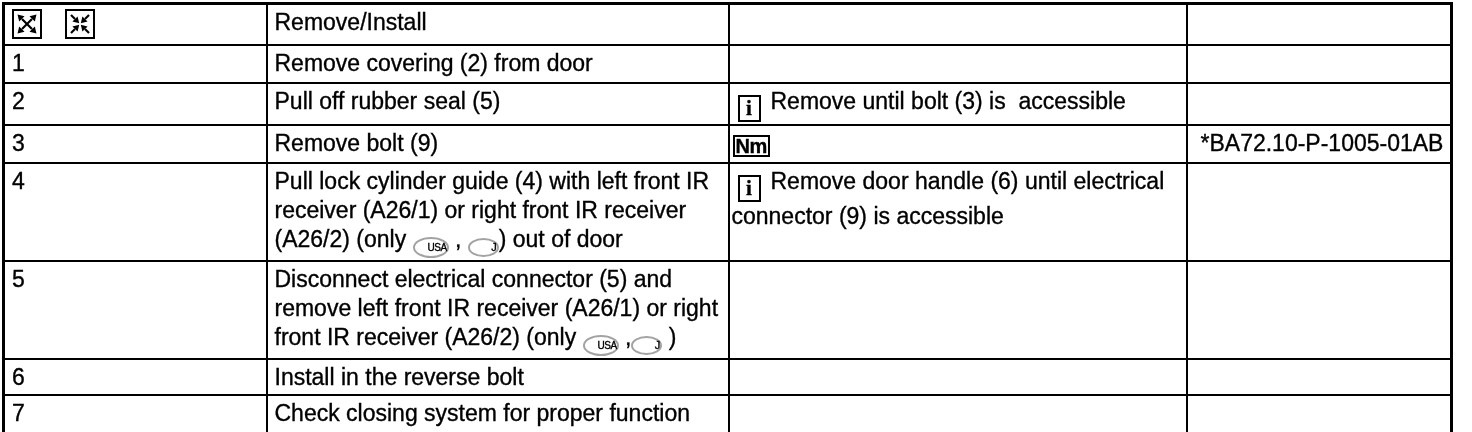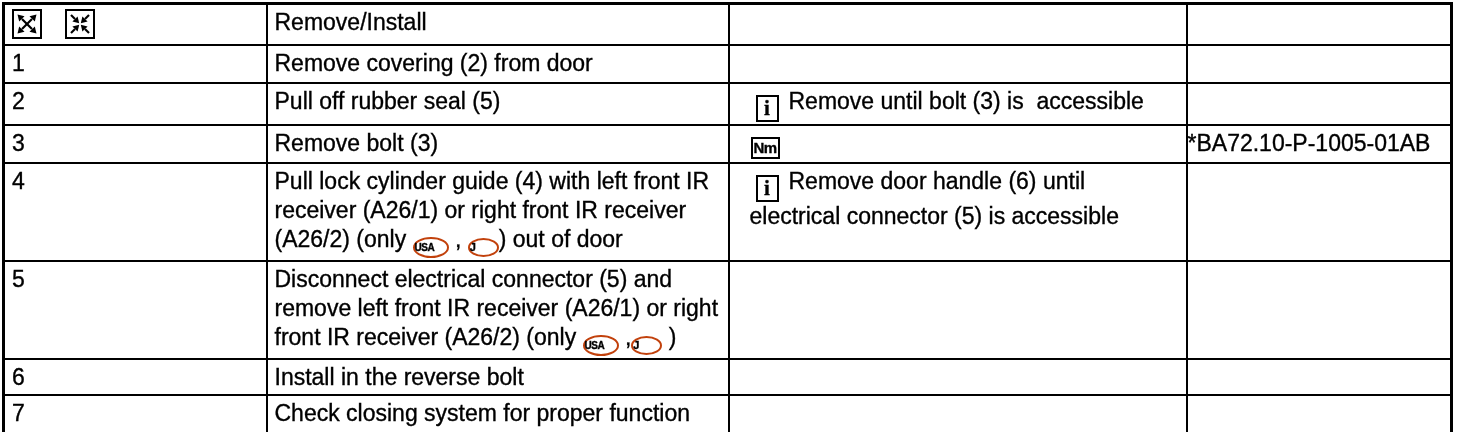--- a/index.html
+++ b/index.html
@@ -17,22 +17,22 @@
     width:1448px;
   }
   td{
     border:2px solid #000;
     vertical-align:top;
     font-size:23px;
     line-height:29px;
     padding:3px 6px 2px 7px;
     overflow:hidden;
   }
-  td.c-note{padding-left:20px;padding-right:4px;}
-  td.c-ref{padding-left:0;padding-right:2px;}
+  td.c-note{padding-left:2px;padding-right:4px;}
+  td.c-ref{padding-left:13px;padding-right:2px;}
   tbody tr:nth-child(1){height:41px;}
   tbody tr:nth-child(2){height:38px;}
   tbody tr:nth-child(3){height:37px;}
   tbody tr:nth-child(4){height:38px;}
   tbody tr:nth-child(5){height:92px;}
   tbody tr:nth-child(6){height:90px;}
   tbody tr:nth-child(7){height:35px;}
   tbody tr:nth-child(8){height:42px;}
 
   .iconbox{
@@ -45,28 +45,28 @@
   .infobox{
     display:inline-block;box-sizing:border-box;
     width:23px;height:27px;border:2px solid #000;
     font-family:"Liberation Serif",serif;font-weight:700;
     font-size:21px;line-height:23px;text-align:center;
     vertical-align:-6px;margin:0 10px 0 6px;
   }
   .nmbox{
     display:inline-block;box-sizing:border-box;
     min-width:28px;height:22px;border:2px solid #000;
-    font-weight:700;font-size:15px;line-height:18px;
+    font-weight:700;font-size:20px;line-height:18px;
     letter-spacing:-0.5px;text-align:center;padding:0 1px;
     vertical-align:-2px;margin:1px 8px 0 1px;
   }
   .oval{
     display:inline-block;box-sizing:border-box;
-    border:2px solid #c2410c;border-radius:50%;
-    font-weight:700;text-align:left;
+    border:2px solid #a3a3a3;border-radius:50%;
+    font-weight:400;text-align:right;
     vertical-align:-4px;
   }
   .oval.wide{width:36px;height:21px;font-size:10px;line-height:17px;letter-spacing:-0.5px;}
   .oval.narrow{width:31px;height:19px;font-size:11px;line-height:15px;}
   .note-text{white-space:pre-wrap;}
   .refcode{white-space:nowrap;}
 </style>
 </head>
 <body>
 
@@ -129,29 +129,29 @@
 
   <tr>
     <td class="c-step">2</td>
     <td class="c-instr">Pull off rubber seal (5)</td>
     <td class="c-note"><span class="infobox">i</span><span class="note-text">Remove until bolt (3) is  accessible</span></td>
     <td class="c-ref"></td>
   </tr>
 
   <tr>
     <td class="c-step">3</td>
-    <td class="c-instr">Remove bolt (3)</td>
+    <td class="c-instr">Remove bolt (9)</td>
     <td class="c-note"><span class="nmbox">Nm</span></td>
     <td class="c-ref"><span class="refcode">*BA72.10-P-1005-01AB</span></td>
   </tr>
 
   <tr>
     <td class="c-step">4</td>
     <td class="c-instr">Pull lock cylinder guide (4) with left front IR receiver (A26/1) or right front IR receiver (A26/2) (only <span class="oval wide">USA</span> , <span class="oval narrow">J</span>) out of door</td>
-    <td class="c-note"><span class="infobox">i</span><span class="note-text">Remove door handle (6) until electrical connector (5) is accessible</span></td>
+    <td class="c-note"><span class="infobox">i</span><span class="note-text">Remove door handle (6) until electrical connector (9) is accessible</span></td>
     <td class="c-ref"></td>
   </tr>
 
   <tr>
     <td class="c-step">5</td>
     <td class="c-instr">Disconnect electrical connector (5) and remove left front IR receiver (A26/1) or right front IR receiver (A26/2) (only <span class="oval wide">USA</span> ,<span class="oval narrow">J</span> )</td>
     <td class="c-note"></td>
     <td class="c-ref"></td>
   </tr>
 

